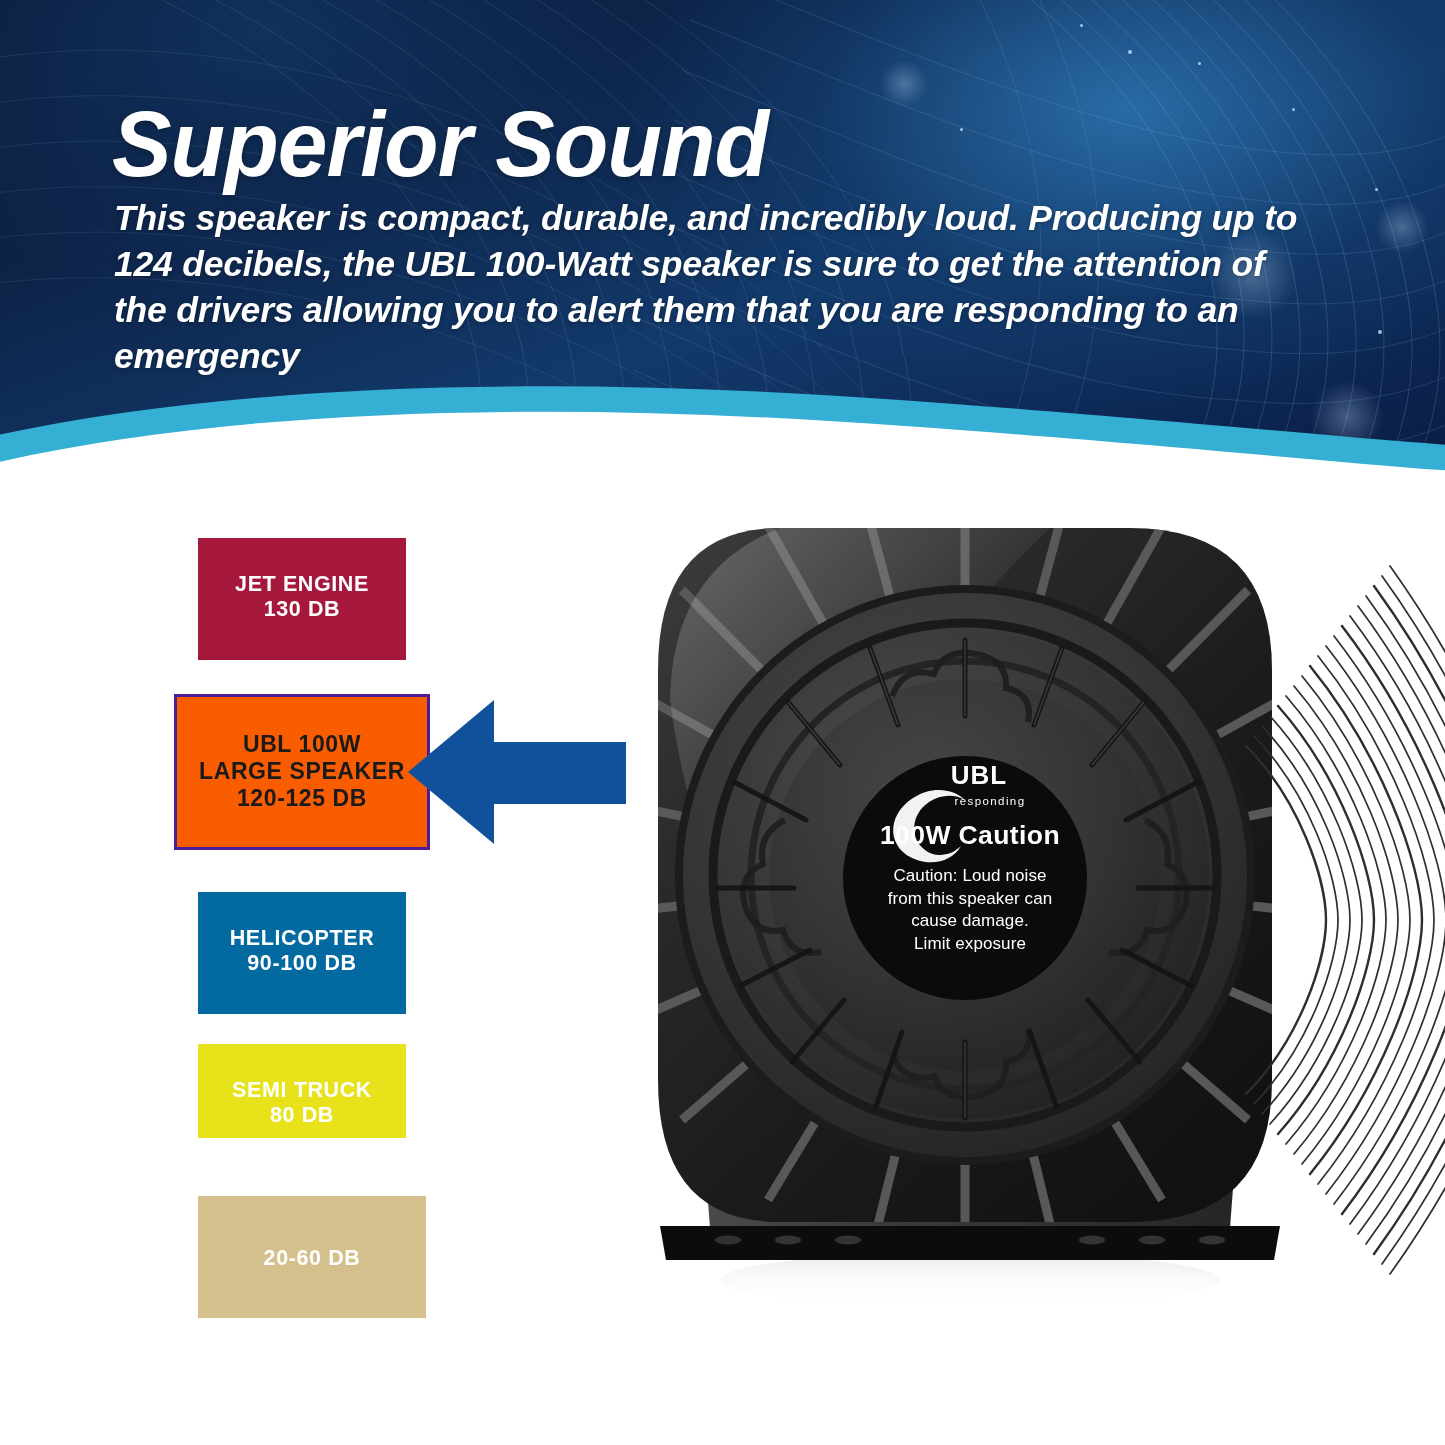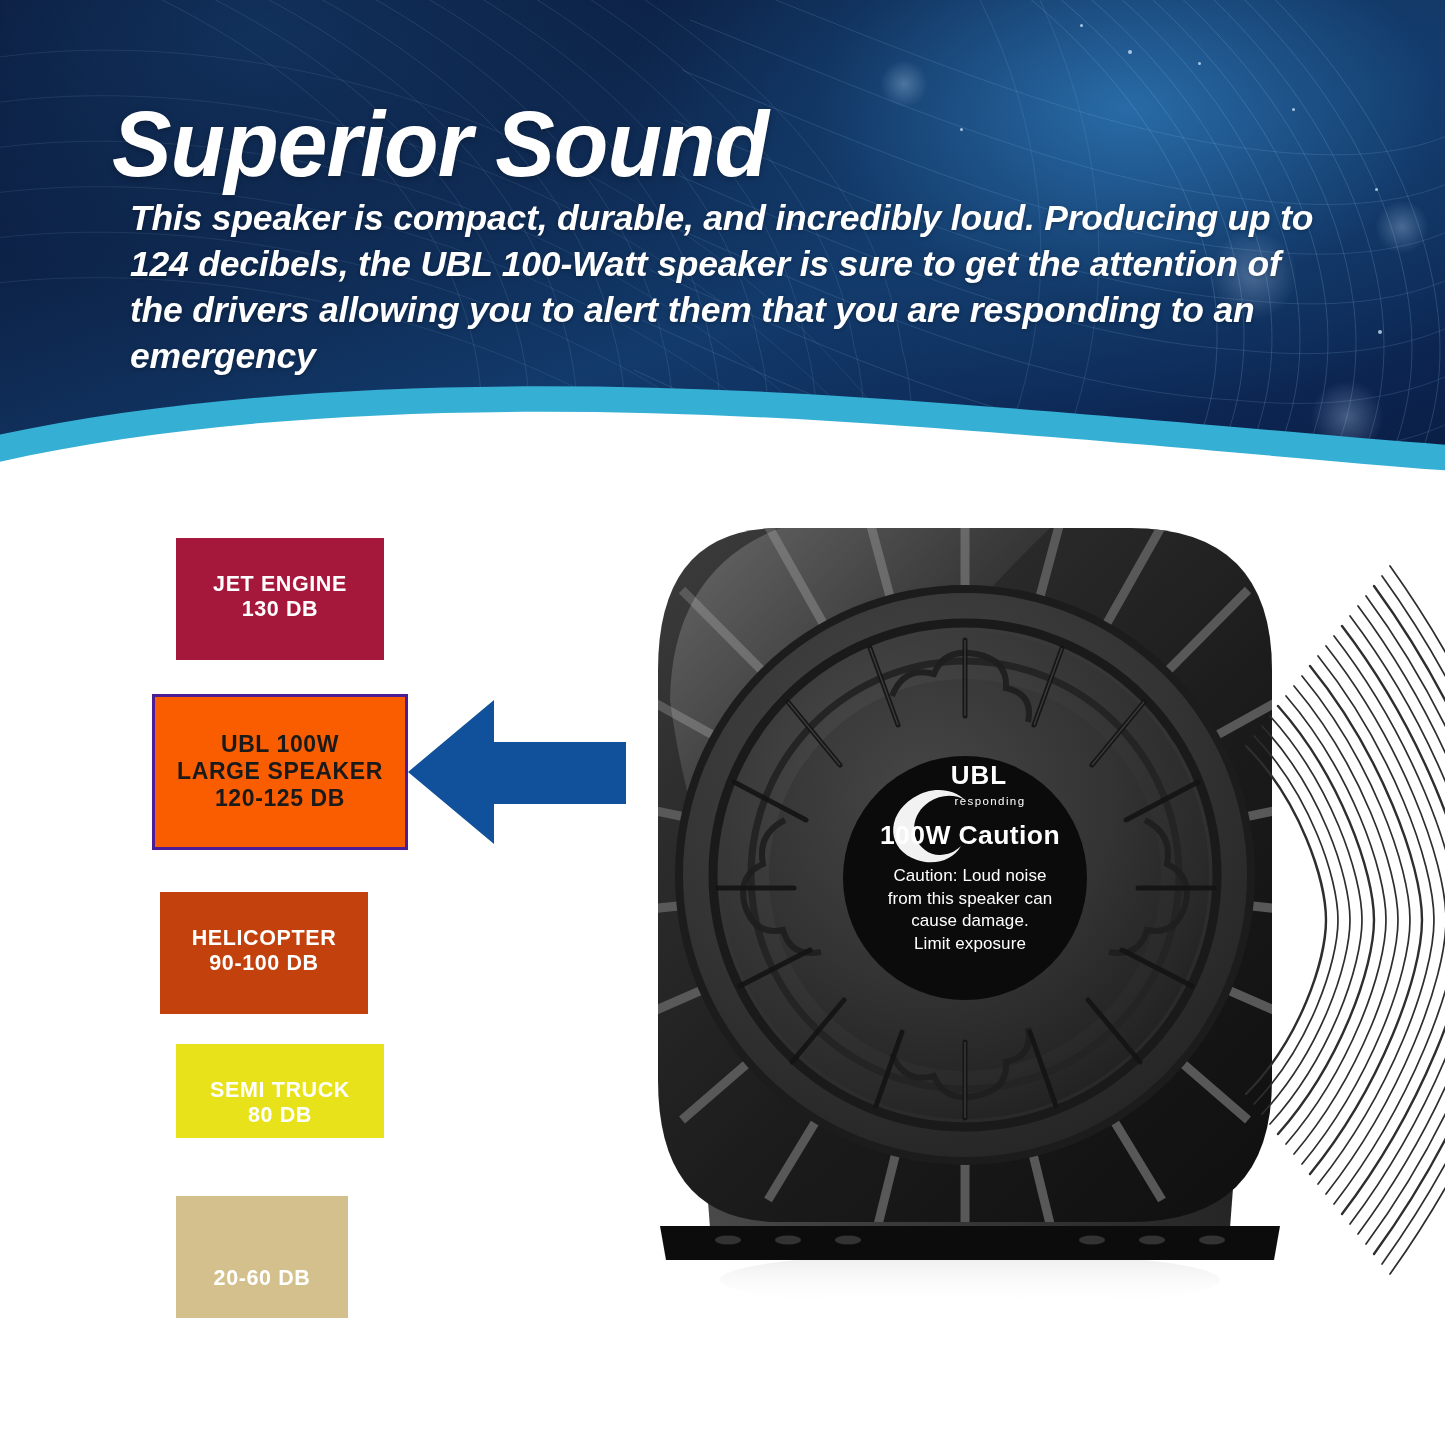--- a/index.html
+++ b/index.html
@@ -28,39 +28,40 @@
     position:absolute;left:112px;top:98px;
     font-size:93px;line-height:1;
     font-weight:700;font-style:italic;
     color:#ffffff;letter-spacing:-1px;
     font-family:"Liberation Sans",sans-serif;
     transform:scaleX(.96);transform-origin:left top;
     text-shadow:0 2px 6px rgba(0,0,0,.28);
     white-space:nowrap;
   }
   .subtitle{
-    position:absolute;left:130px;top:196px;width:1205px;
+    position:absolute;left:114px;top:196px;width:1205px;
     font-size:35.5px;line-height:1.295;
     font-weight:600;font-style:italic;color:#ffffff;
     letter-spacing:-.2px;
     text-shadow:0 1px 4px rgba(0,0,0,.30);
   }
 
   
   .swoosh-wrap{position:absolute;left:0;top:0;width:1445px;height:760px;pointer-events:none;}
 
   
   .db-box{
     position:absolute;
     display:flex;align-items:flex-start;justify-content:center;
     text-align:center;
     font-weight:700;
     letter-spacing:.6px;
     line-height:1.17;
     box-sizing:border-box;
+    margin-left:22px;
   }
   .db-box .lbl{display:block;white-space:pre-line;}
 
   
   .arrow{position:absolute;left:408px;top:692px;width:218px;height:160px;}
 
   
   .speaker{position:absolute;left:630px;top:520px;width:680px;height:790px;}
   .label-text{position:absolute;left:0;width:100%;text-align:center;color:#fff;}
   .lbl-model{top:300px;font-size:26.5px;font-weight:700;letter-spacing:.4px;}
@@ -150,31 +151,31 @@
     <span class="lbl">JET ENGINE
 130 DB</span>
   </div>
 
   <div class="db-box" style="left:152px;top:694px;width:256px;height:156px;background:#fa5d00;color:#1a1a1a;font-size:23px;padding-top:34px;border:3px solid #4c1d95;">
     <span class="lbl">UBL 100W
 LARGE SPEAKER
 120-125 DB</span>
   </div>
 
-  <div class="db-box" style="left:160px;top:892px;width:208px;height:122px;background:#c2410c;color:#fff;font-size:21.5px;padding-top:34px;">
+  <div class="db-box" style="left:176px;top:892px;width:208px;height:122px;background:#0369a1;color:#fff;font-size:21.5px;padding-top:34px;">
     <span class="lbl">HELICOPTER
 90-100 DB</span>
   </div>
 
   <div class="db-box" style="left:176px;top:1044px;width:208px;height:94px;background:#e8e21a;color:#fff;font-size:21.5px;padding-top:34px;">
     <span class="lbl">SEMI TRUCK
 80 DB</span>
   </div>
 
-  <div class="db-box" style="left:176px;top:1196px;width:172px;height:122px;background:#d4c08c;color:#fff;font-size:21.5px;padding-top:70px;">
+  <div class="db-box" style="left:176px;top:1196px;width:228px;height:122px;background:#d4c08c;color:#fff;font-size:21.5px;padding-top:50px;">
     <span class="lbl">20-60 DB</span>
   </div>
 
   <div class="arrow">
     <svg viewBox="0 0 218 160" width="218" height="160">
       <polygon points="0,80 86,8 86,50 218,50 218,112 86,112 86,152" fill="#11519b"></polygon>
     </svg>
   </div>
 
   <div class="speaker">

